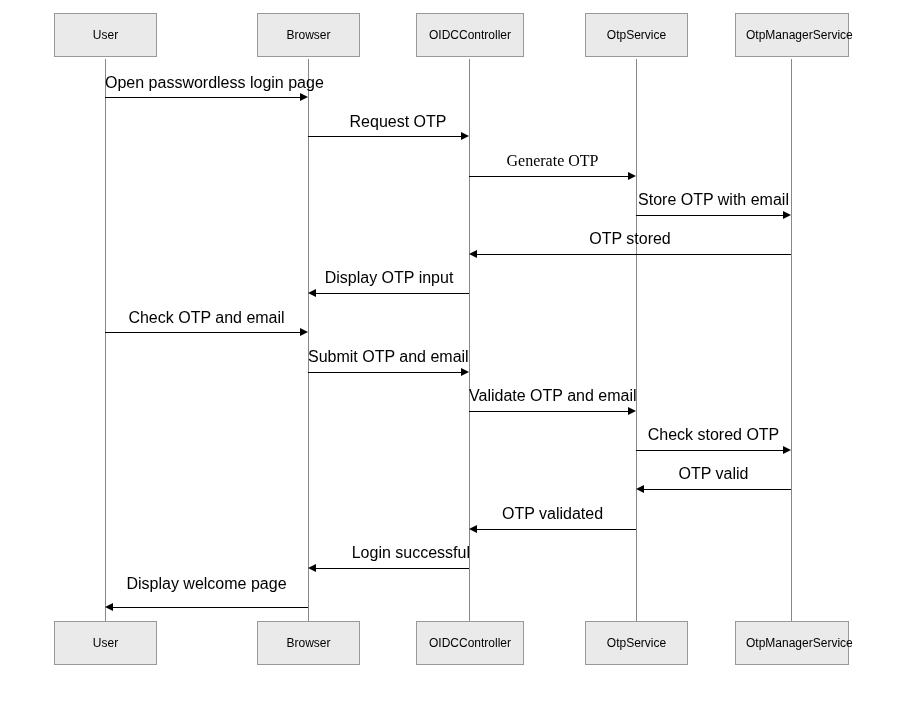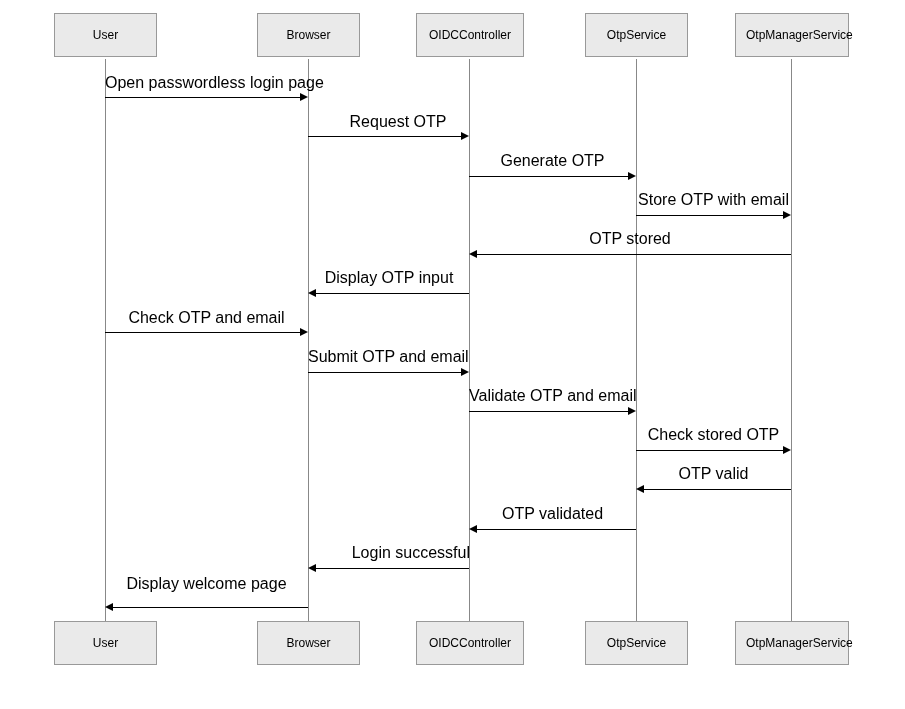--- a/index.html
+++ b/index.html
@@ -78,21 +78,21 @@
 <div class="lifeline" style="left:791px; top:59px; height:562px;"></div>
 
 <div class="msg-label" style="left:105px; top:74px; width:203px;">Open passwordless login page</div>
 <div class="arrow-line" style="left:105px; top:97px; width:195px;"></div>
 <div class="arrow-head-right" style="left:300px; top:93px;"></div>
 
 <div class="msg-label" style="left:308px; top:113px; width:164px;margin-left:8px;">Request OTP</div>
 <div class="arrow-line" style="left:308px; top:136px; width:153px;"></div>
 <div class="arrow-head-right" style="left:461px; top:132px;"></div>
 
-<div class="msg-label" style="left:469px; top:152px; width:167px;">Generate OTP</div>
+<div class="msg-label" style="left:469px; top:152px; width:167px;font-family:Liberation Serif, serif;">Generate OTP</div>
 <div class="arrow-line" style="left:469px; top:176px; width:159px;"></div>
 <div class="arrow-head-right" style="left:628px; top:172px;"></div>
 
 <div class="msg-label" style="left:636px; top:191px; width:155px;">Store OTP with email</div>
 <div class="arrow-line" style="left:636px; top:215px; width:147px;"></div>
 <div class="arrow-head-right" style="left:783px; top:211px;"></div>
 
 <div class="msg-label" style="left:469px; top:230px; width:322px;text-align:center;">OTP stored</div>
 <div class="arrow-line" style="left:477px; top:254px; width:314px;"></div>
 <div class="arrow-head-left" style="left:469px; top:250px;"></div>

